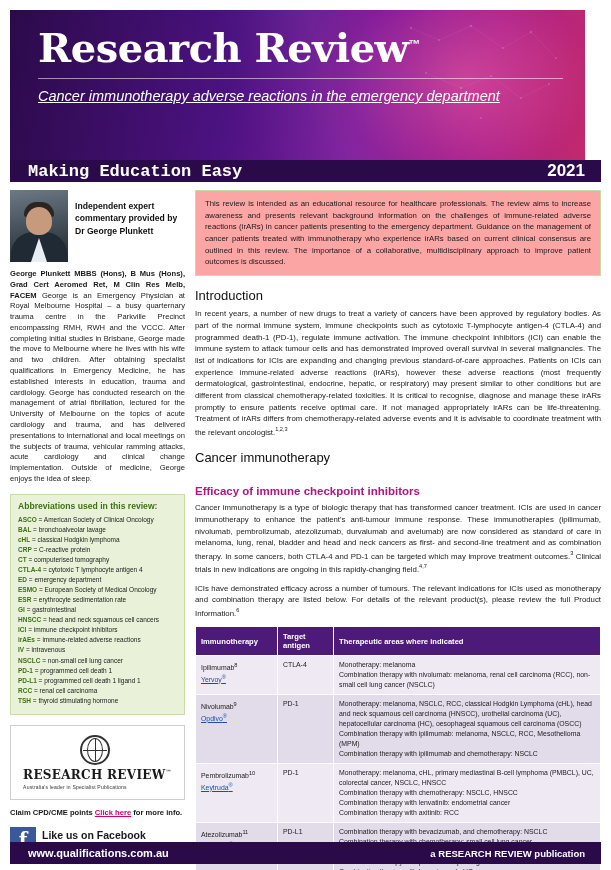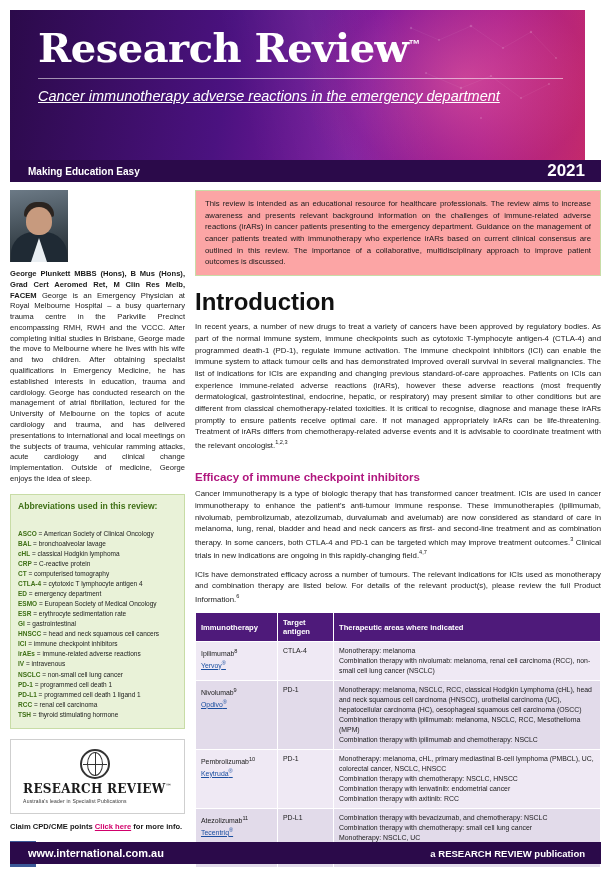--- a/index.html
+++ b/index.html
@@ -56,21 +56,21 @@
   }
   .rule-line { height: 1px; background: rgba(255,255,255,0.55); margin: 10px 0 9px 0; width: 100%; }
   .title-topic {
     font-size: 14.5px; font-style: italic; color: #ffffff; font-weight: normal; text-decoration: underline;
   }
   .mee-bar {
     margin: 0 10px; height: 22px; background: #2b0a4a;
     display: flex; align-items: center; justify-content: space-between;
     padding: 0 16px 0 18px;
   }
-  .mee-bar .mee { color: #fff; font-weight: bold; font-size: 10px; }
+  .mee-bar .mee { color: #fff; font-weight: bold; font-size: 17px; font-family: Liberation Mono, monospace; }
   .mee-bar .yr  { color: #fff; font-weight: bold; font-size: 17px; }
 
   
   .content { display: flex; gap: 10px; padding: 8px 10px 0 10px; }
   .col-left { width: 175px; flex: 0 0 175px; }
   .col-right { flex: 1 1 auto; }
 
   
   .author-box { display: flex; gap: 7px; }
   .photo {
@@ -88,21 +88,21 @@
   }
   .author-body {
     font-size: 7.6px; line-height: 1.42; color: #1a1a1a; margin-top: 7px; text-align: justify;
   }
   .author-body .nm { font-weight: bold; }
 
   
   .abbrev {
     margin-top: 9px; background: #e9f2d8; border: 1px solid #c8dca6; padding: 6px 7px 8px 7px;
   }
-  .abbrev h4 { margin: 0 0 18px 0; font-size: 8.6px; color: #3f7016; }
+  .abbrev h4 { margin: 0 0 4px 0; font-size: 8.6px; color: #3f7016; }
   .abbrev ul { margin: 0; padding: 0; list-style: none; }
   .abbrev li { font-size: 6.5px; line-height: 1.55; color: #1a1a1a; }
   .abbrev li b { color: #3f7016; }
 
   
   .rr-logo {
     margin-top: 10px; border: 1px solid #cfcfcf; padding: 9px 6px; text-align: center;
   }
   .rr-logo .globe {
     width: 30px; height: 30px; border-radius: 50%; border: 2px solid #333; display: inline-block;
@@ -125,21 +125,21 @@
   .fb-t2 { font-size: 7.4px; color: #2a2a2a; }
   .fb-t2 a { color:#1a1a1a; text-decoration: underline; }
 
   
   .abstract {
     background: #fca5a5; border: 1px solid #c8dca6; padding: 7px 9px;
     font-size: 7.8px; line-height: 1.5; text-align: justify;
   }
   h2.sec {
     font-family: "Liberation Sans", sans-serif;
-    font-size: 24px; font-weight: bold; color: #111; margin: 12px 0 5px 0;
+    font-size: 13px; font-weight: normal; color: #111; margin: 12px 0 5px 0;
   }
   h3.subsec {
     font-size: 11.5px; font-weight: bold; color: #b0167e; margin: 20px 0 5px 0;
   }
   p.body {
     font-size: 7.8px; line-height: 1.5; text-align: justify; margin: 0 0 7px 0;
   }
   sup { font-size: 5.6px; vertical-align: super; }
 
   
@@ -212,20 +212,25 @@
 
     <div class="col-left">
 
       <div class="author-box">
         <div class="photo">
           <div class="body"></div>
             <div class="shirt"></div>
             <div class="hair"></div>
             <div class="face"></div>
         </div>
+        <div class="author-head">
+          <div>Independent expert</div>
+          <div>commentary provided by</div>
+          <div>Dr George Plunkett</div>
+        </div>
       </div>
 
       <div class="author-body">
         <span class="nm">George Plunkett MBBS (Hons), B Mus (Hons), Grad Cert Aeromed Ret, M Clin Res Melb, FACEM</span>
         <span>George is an Emergency Physician at Royal Melbourne Hospital – a busy quarternary trauma centre in the Parkville Precinct encompassing RMH, RWH and the VCCC. After completing initial studies in Brisbane, George made the move to Melbourne where he lives with his wife and two children. After obtaining specialist qualifications in Emergency Medicine, he has established interests in education, trauma and cardiology. George has conducted research on the management of atrial fibrillation, lectured for the University of Melbourne on the topics of acute cardiology and trauma, and has delivered presentations to international and local meetings on the subjects of trauma, vehicular ramming attacks, acute cardiology and clinical change implementation. Outside of medicine, George enjoys the idea of sleep.</span>
       </div>
 
       <div class="abbrev">
         <h4>Abbreviations used in this review:</h4>
         <ul id="abbrev-list">
@@ -275,20 +280,21 @@
 
     </div>
 
     <div class="col-right">
 
       <div class="abstract">This review is intended as an educational resource for healthcare professionals. The review aims to increase awareness and presents relevant background information on the challenges of immune-related adverse reactions (irARs) in cancer patients presenting to the emergency department. Guidance on the management of cancer patients treated with immunotherapy who experience irARs based on current clinical consensus are outlined in this review. The importance of a collaborative, multidisciplinary approach to improve patient outcomes is discussed.</div>
 
       <h2 class="sec">Introduction</h2>
       <p class="body" id="intro-p">In recent years, a number of new drugs to treat a variety of cancers have been approved by regulatory bodies. As part of the normal immune system, immune checkpoints such as cytotoxic T-lymphocyte antigen-4 (CTLA-4) and programmed death-1 (PD-1), regulate immune activation. The immune checkpoint inhibitors (ICI) can enable the immune system to attack tumour cells and has demonstrated improved overall survival in several malignancies. The list of indications for ICIs are expanding and changing previous standard-of-care approaches. Patients on ICIs can experience immune-related adverse reactions (irARs), however these adverse reactions (most frequently dermatological, gastrointestinal, endocrine, hepatic, or respiratory) may present similar to other conditions but are different from classical chemotherapy-related toxicities. It is critical to recognise, diagnose and manage these irARs promptly to ensure patients receive optimal care. If not managed appropriately irARs can be life-threatening. Treatment of irARs differs from chemotherapy-related adverse events and it is advisable to coordinate treatment with the relevant oncologist.<sup>1,2,3</sup></p>
 
+      <h2 class="sec">Cancer immunotherapy</h2>
       <h3 class="subsec">Efficacy of immune checkpoint inhibitors</h3>
       <p class="body" id="imm-p1">Cancer immunotherapy is a type of biologic therapy that has transformed cancer treatment. ICIs are used in cancer immunotherapy to enhance the patient's anti-tumour immune response. These immunotherapies (ipilimumab, nivolumab, pembrolizumab, atezolizumab, durvalumab and avelumab) are now considered as standard of care in melanoma, lung, renal, bladder and head and neck cancers as first- and second-line treatment and as combination therapy. In some cancers, both CTLA-4 and PD-1 can be targeted which may improve treatment outcomes.<sup>3</sup> Clinical trials in new indications are ongoing in this rapidly-changing field.<sup>4,7</sup></p>
       <p class="body" id="imm-p2">ICIs have demonstrated efficacy across a number of tumours. The relevant indications for ICIs used as monotherapy and combination therapy are listed below. For details of the relevant product(s), please review the full Product Information.<sup>6</sup></p>
 
       <table class="ici">
         <thead>
           <tr>
             <th>Immunotherapy</th>
             <th>Target antigen</th>
             <th>Therapeutic areas where indicated</th>
@@ -333,18 +339,18 @@
                 <div>Combination therapy with bevacizumab: HC</div>
               </td>
             </tr>
           </tbody>
       </table>
 
     </div>
   </div>
 
   <div class="footer">
-    <a href="#" style="color:#fff;text-decoration:none" class="f1">www.international.com.au</a>
+    <a href="#" style="color:#fff;text-decoration:none" class="f1">www.qualifications.com.au</a>
     <span class="f2">a RESEARCH REVIEW publication</span>
   </div>
   <div class="pageno">1</div>
 
 </div>
 
 </body></html>

